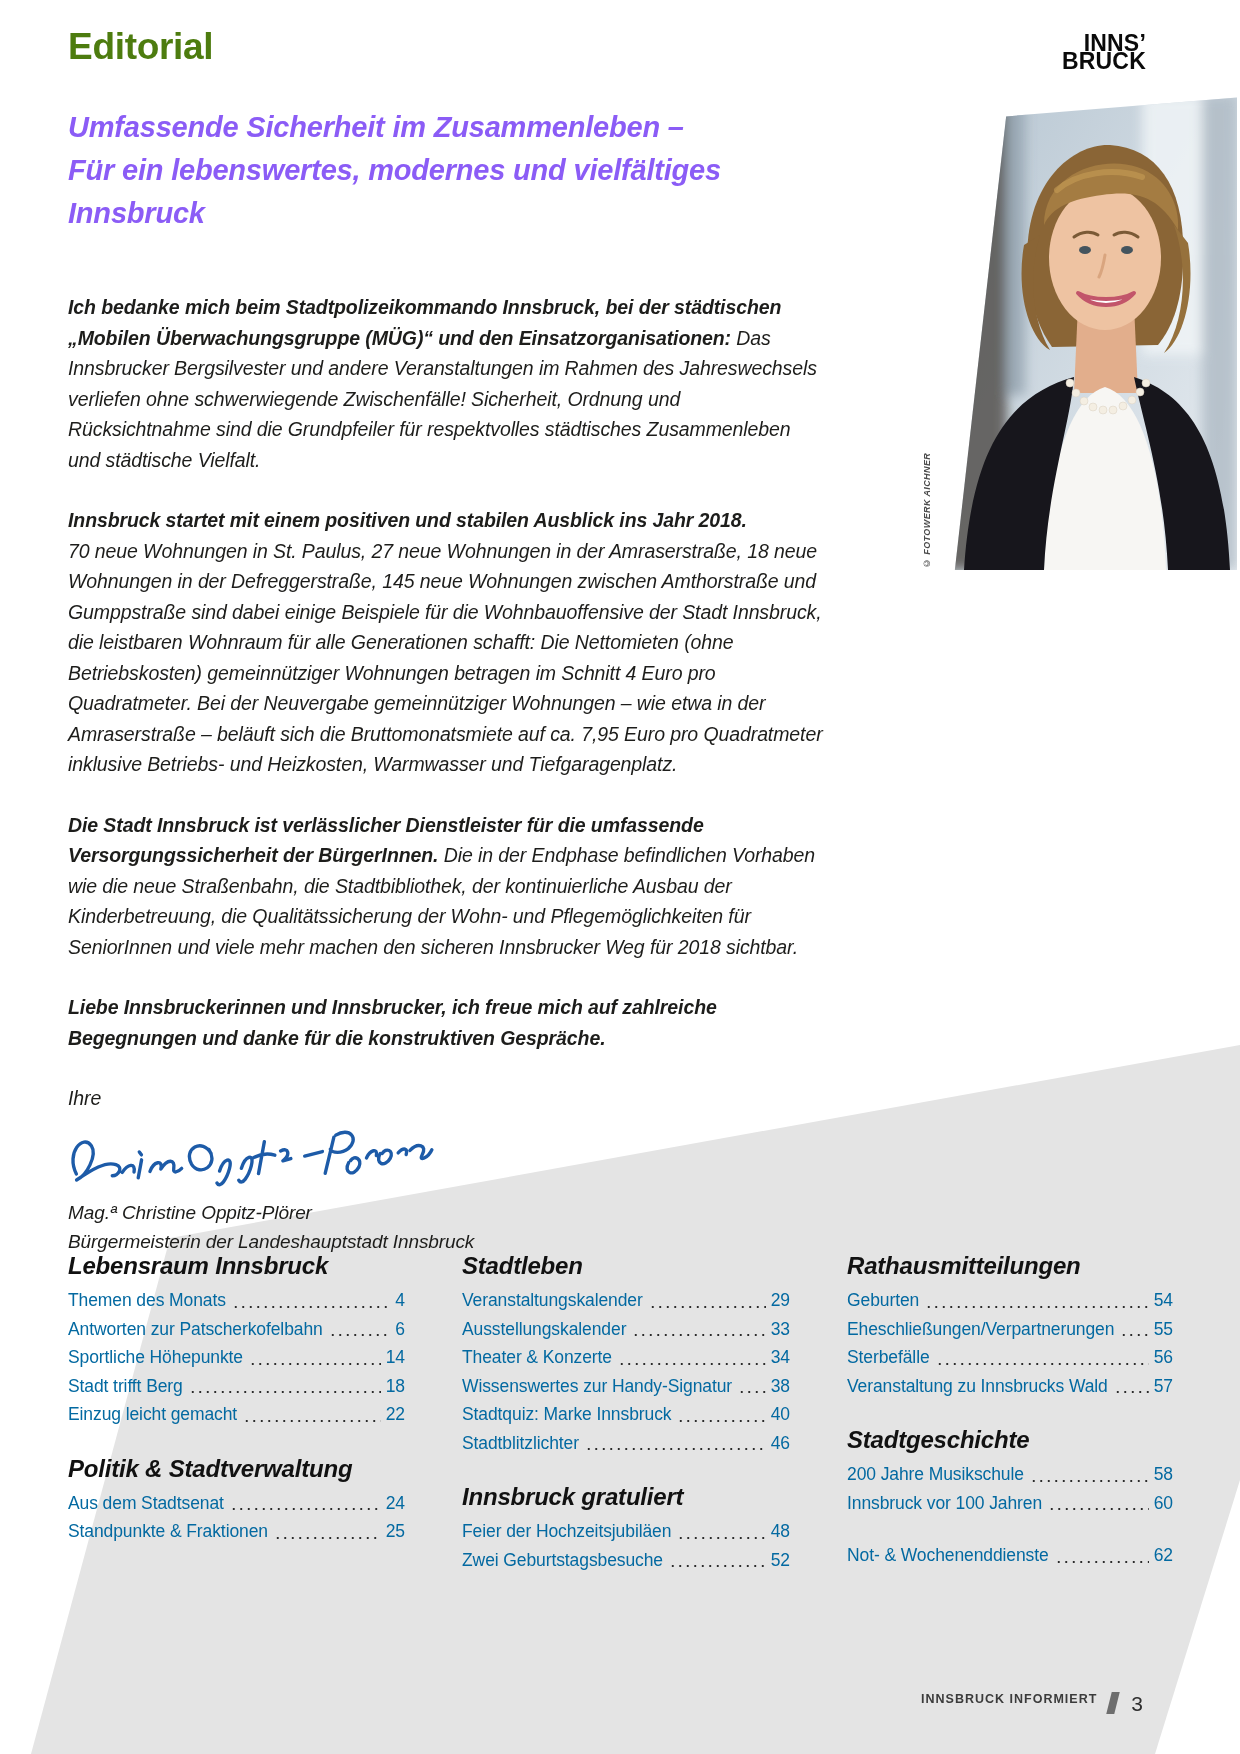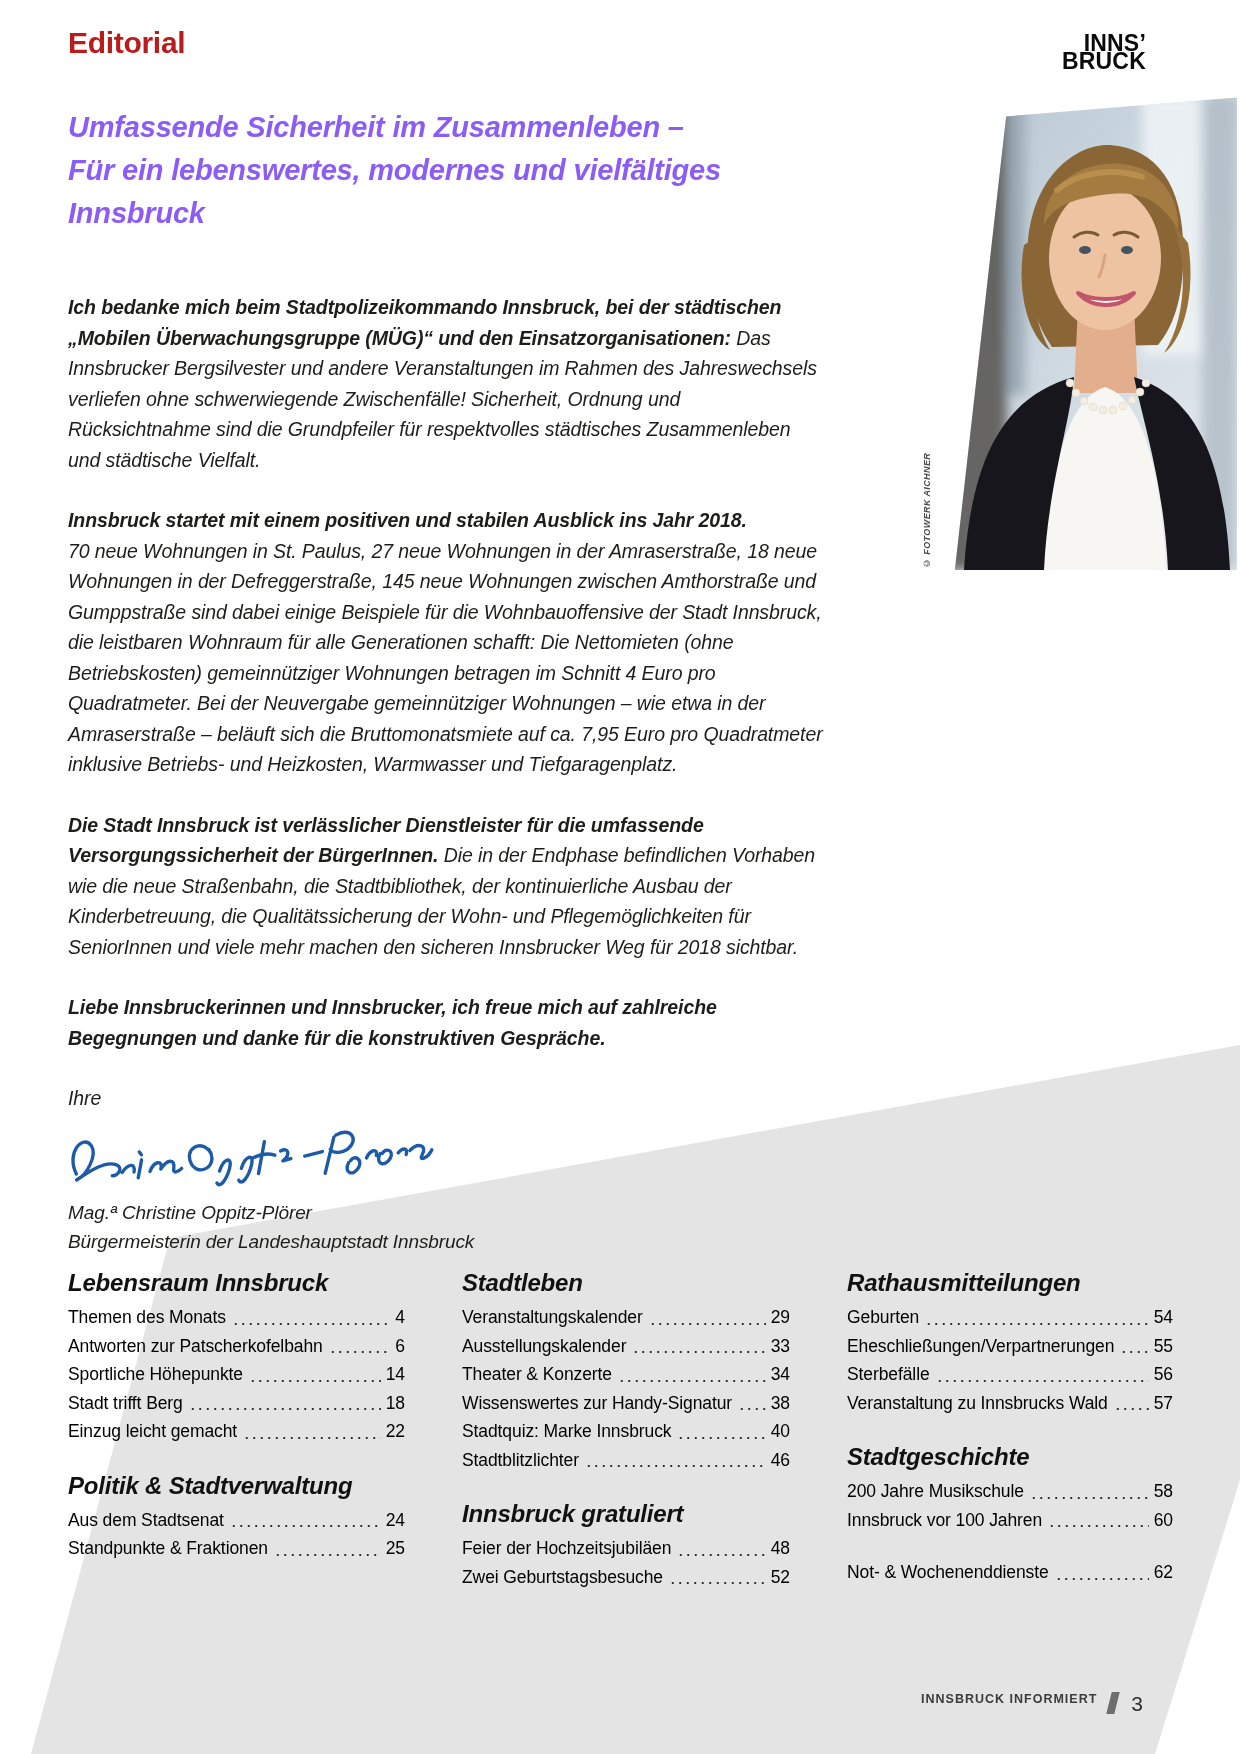--- a/index.html
+++ b/index.html
@@ -9,21 +9,21 @@
     color:#1d1d1b;
   }
   
   .wedge {
     position:absolute; inset:0; background:#e4e4e4; z-index:0;
     clip-path:polygon(170px 1238px, 1240px 1045px, 1240px 1480px, 1155px 1754px, 31px 1754px);
   }
   
   .section-title {
     position:absolute; left:68px; top:26px; margin:0;
-    font-size:30px; font-weight:700; letter-spacing:-0.3px; color:#b91c1c;
+    font-size:37px; font-weight:700; letter-spacing:-0.3px; color:#4d7c0f;
   }
   .logo {
     position:absolute; top:34px; right:94px; text-align:right;
     font-weight:700; font-size:23px; line-height:18px; letter-spacing:0.2px; color:#0a0a0a;
   }
   .logo span { display:block; }
   
   .headline {
     position:absolute; left:68px; top:106px; width:770px; margin:0;
     font-size:29px; font-style:italic; font-weight:700; line-height:43px;
@@ -56,22 +56,22 @@
   
   .toc { position:absolute; left:0; top:1252px; width:1240px; z-index:2; }
   .toc-col { position:absolute; top:0; }
   .toc-col-0 { left:68px;  width:337px; }
   .toc-col-1 { left:462px; width:328px; }
   .toc-col-2 { left:847px; width:326px; }
   .toc-heading {
     margin:26px 0 6px 0; font-size:24px; font-style:italic; font-weight:700;
     letter-spacing:-0.2px; color:#111;
   }
-  .toc-col .toc-heading:first-child { margin-top:17px; }
-  .toc-item { display:flex; align-items:center; font-size:17.5px; line-height:28.5px; letter-spacing:-0.1px; color:#000000; }
+  .toc-col .toc-heading:first-child { margin-top:0; }
+  .toc-item { display:flex; align-items:center; font-size:17.5px; line-height:28.5px; letter-spacing:-0.1px; color:#0369a1; }
   .toc-label { white-space:nowrap; }
   .toc-dots {
     flex:1; min-width:14px; height:6px; align-self:flex-end;
     margin:0 5px 5px 6px;
     background-image:radial-gradient(circle, #2b2b2b 1.15px, transparent 1.4px);
     background-size:7.5px 6px; background-repeat:repeat-x; background-position:left bottom;
   }
   .toc-page { white-space:nowrap; }
   .toc-list.standalone { margin-top:24px; }
   

